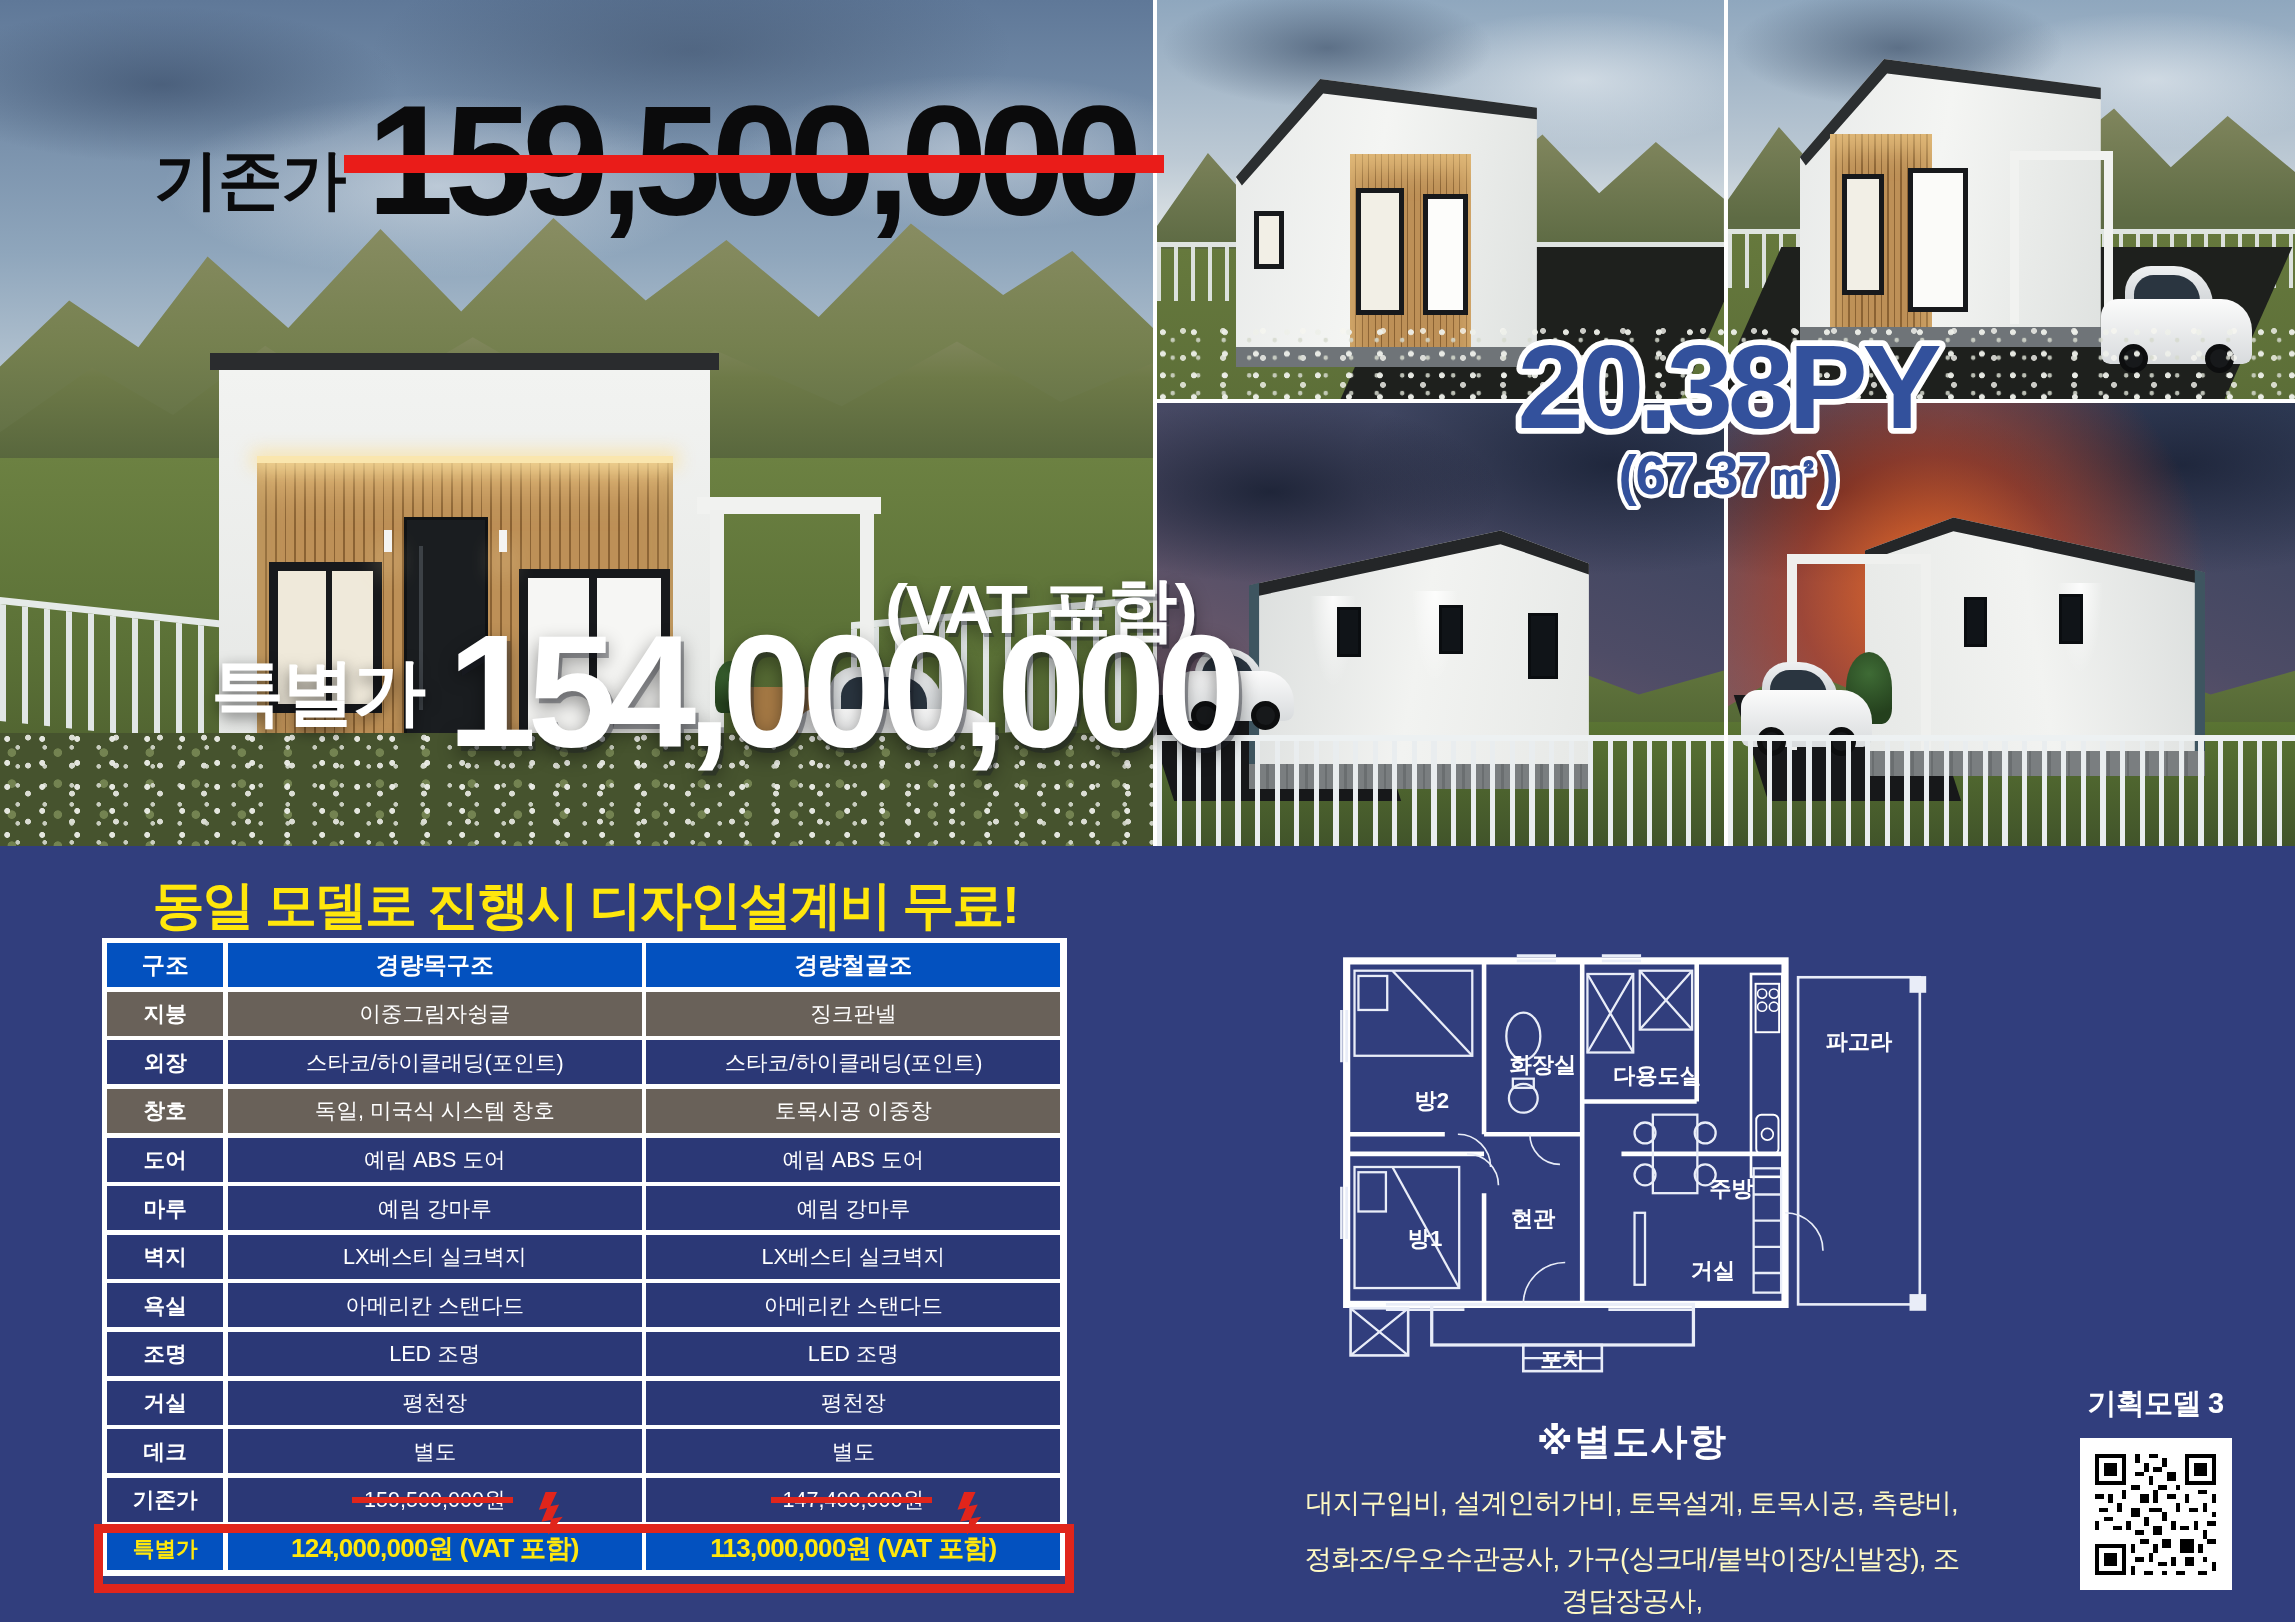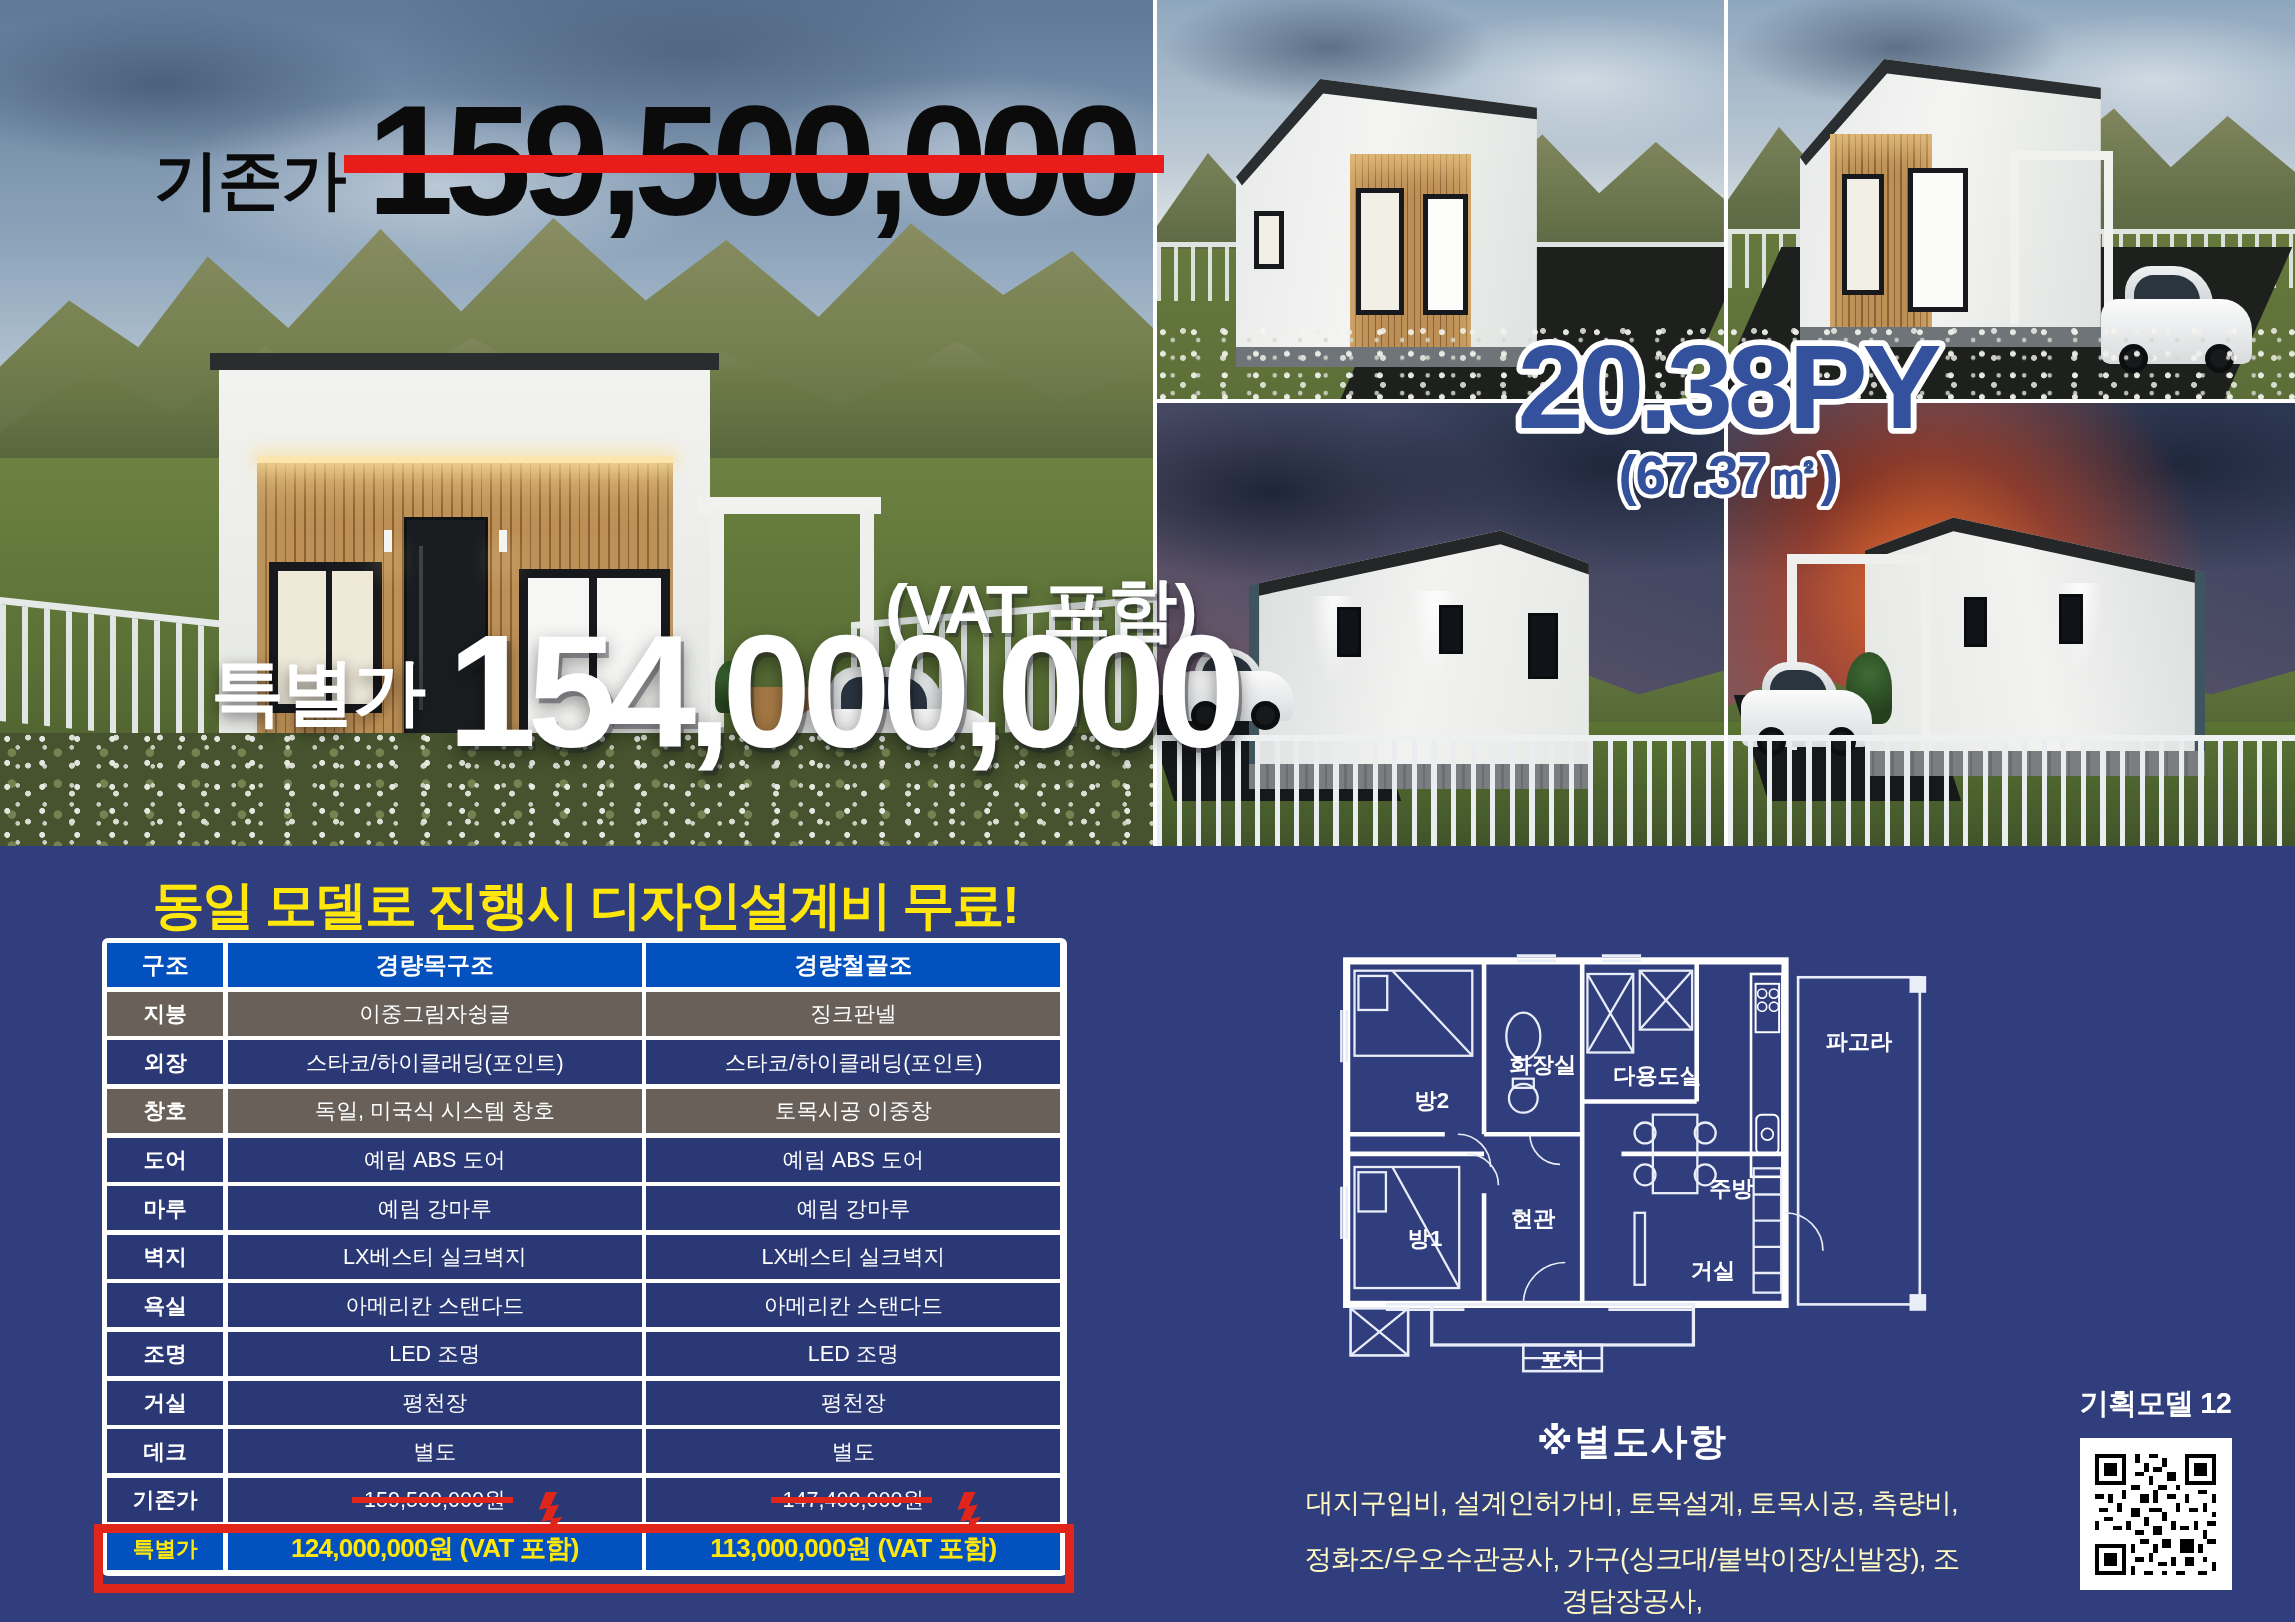--- a/index.html
+++ b/index.html
@@ -129,21 +129,21 @@
   svg text.stroked { font-family:"Liberation Sans","DejaVu Sans",sans-serif; font-weight:900; fill:#33519C; stroke:#FFFFFF; paint-order:stroke; stroke-linejoin:round; }
   .banner { position:absolute; left:512px; top:781px; width:1267px; height:84px; background:#20295F; border-radius:42px; z-index:7;
       display:flex; align-items:center; justify-content:center; }
   .banner span { color:#fff; font-size:55px; font-weight:800; letter-spacing:-1.3px; text-shadow:0 3.3px 6.5px rgba(0,0,0,.45); white-space:nowrap; }
 
   
   .bottom { position:absolute; left:12px; top:846px; width:2295px; height:777px; background:#313E7D; }
   .headline { position:absolute; left:92px; top:25px; width:962px; text-align:center; color:#FFE70C;
       font-size:52px; font-weight:800; letter-spacing:-2px; }
   .spec { position:absolute; left:90px; top:92px; width:965px; background:#FFFFFF; padding:5.2px;
-      display:grid; grid-template-columns:116px 414px 414px; grid-auto-rows:44px; gap:4.6px;border-radius:6px; }
+      display:grid; grid-template-columns:116px 414px 414px; grid-auto-rows:44px; gap:4.6px; }
   .spec .cell { display:flex; align-items:center; justify-content:center; color:#fff; font-size:21.6px; text-align:center; }
   .cell.head { background:#0351BF; font-weight:800; font-size:23.6px; }
   .cell.lab { background:#2B3876; font-weight:800; }
   .cell.val { background:#2B3876; }
   .cell.gray { background:#696159;text-align:center; }
   .cell.blue { background:#0351BF; }
   .cell.price-old { position:relative; }
   .struck { position:relative; display:inline-block; padding:0 3.9px; }
   .struck::after { content:""; position:absolute; left:-7.9px; right:-3.9px; top:42%; height:5.9px; background:#E1251B; }
   .zig { position:absolute; right:79px; bottom:-13px; width:26px; height:43px; background:#E1251B; z-index:3;
@@ -483,21 +483,21 @@
     </div>
 
     <div class="extras">
       <div class="ti">※별도사항</div>
       <div class="ln">대지구입비, 설계인허가비, 토목설계, 토목시공, 측량비,</div>
       <div class="ln">정화조/우오수관공사, 가구(싱크대/붙박이장/신발장), 조경담장공사,</div>
       <div class="ln">전기인입비, 수도인입비, 고용산재보험비, 기술지도계약비, 데크공사</div>
     </div>
 
     <div class="model">
-      <div class="ml">기획모델 12</div>
+      <div class="ml">기획모델 3</div>
       <div class="qr">
         <svg viewBox="0 0 29 29" shape-rendering="crispEdges">
           <rect x="0" y="0" width="29" height="29" fill="#FFFFFF"></rect>
           <g fill="#000000">
             <rect x="1" y="1" width="7" height="7"></rect>
               <rect x="21" y="1" width="7" height="7"></rect>
               <rect x="1" y="21" width="7" height="7"></rect>
             <rect x="2" y="2" width="5" height="5" fill="#FFFFFF"></rect>
               <rect x="22" y="2" width="5" height="5" fill="#FFFFFF"></rect>
               <rect x="2" y="22" width="5" height="5" fill="#FFFFFF"></rect>

